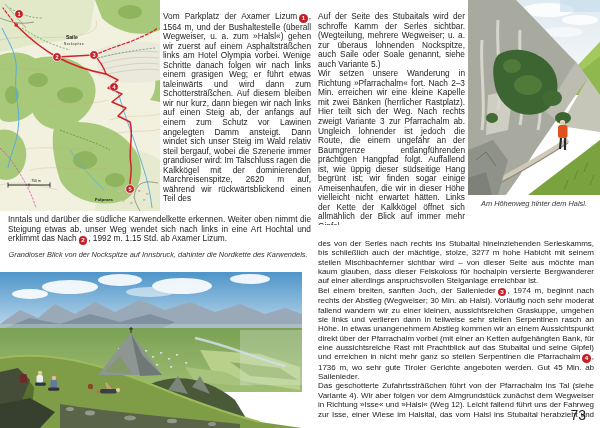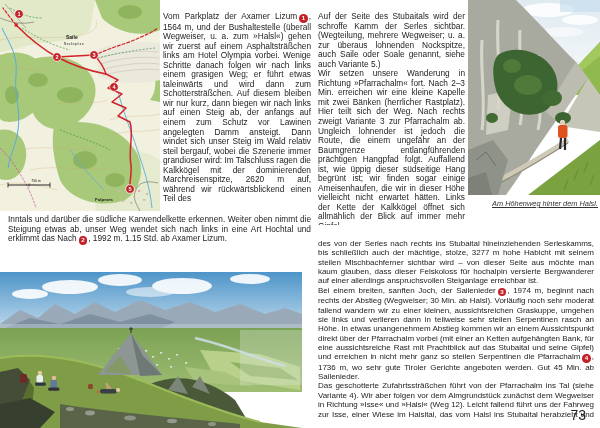--- a/index.html
+++ b/index.html
@@ -5,21 +5,21 @@
   html,body{margin:0;padding:0;background:#e8e8e8;}
   .page{
     position:relative;width:600px;height:428px;background:#ffffff;
     font-family:"Liberation Sans",sans-serif;color:#1c1c1c;overflow:hidden;
     margin:0 auto;
   }
   .abs{position:absolute;}
   .body-text{font-size:8.3px;line-height:9.55px;text-align:justify;}
   .body-text p{margin:0;}
   .tight{font-size:8px;line-height:9.35px;letter-spacing:-0.04px;}
-  .caption{font-size:7.4px;line-height:9px;font-style:italic;color:#333;text-align:right;text-decoration:underline;}
+  .caption{font-size:7.4px;line-height:9px;font-style:italic;color:#333;text-align:center;}
   b{font-weight:400;}
   .wp{
     display:inline-block;width:8.5px;height:8.5px;border-radius:50%;
     background:#c42127;color:#fff;font-size:6.2px;font-weight:700;
     line-height:8.6px;text-align:center;vertical-align:-1px;
     margin:0 1px 0 2px;font-style:normal;
   }
   .pagenum{font-size:14px;color:#1c1c1c;}
   svg{display:block;}
 </style>
@@ -155,20 +155,21 @@
   </svg>
 
   <div class="abs body-text" style="left:163px;top:12px;width:148px;height:204px;overflow:hidden">
     <p><span>Vom Parkplatz der </span><b>Axamer Lizum</b><span class="wp">1</span><span>, 1564 m, und der Bushaltestelle (überall Wegweiser, u. a. zum »Halsl«) gehen wir zuerst auf einem Asphaltsträßchen links am Hotel Olympia vorbei. Wenige Schritte danach folgen wir nach links einem grasigen Weg; er führt etwas taleinwärts und wird dann zum Schottersträßchen. Auf diesem bleiben wir nur kurz, dann biegen wir nach links auf einen Steig ab, der anfangs auf einem zum Schutz vor Lawinen angelegten Damm ansteigt. Dann windet sich unser Steig im Wald relativ steil bergauf, wobei die Szenerie immer grandioser wird: Im Talschluss ragen die Kalkkögel mit der dominierenden Marchreisenspitze, 2620 m auf, während wir rückwärtsblickend einen Teil des</span></p>
   </div>
 
   <div class="abs body-text" style="left:8px;top:215px;width:303px;height:33px;overflow:hidden">
     <p><span>Inntals und darüber die südliche Karwendelkette erkennen. Weiter oben nimmt die Steigung etwas ab, unser Weg wendet sich nach links in eine Art Hochtal und erklimmt das </span><b>Nach</b><span class="wp">2</span><span>, 1992 m. 1.15 Std. ab Axamer Lizum.</span></p>
   </div>
 
+  <div class="abs caption" style="left:8px;top:250px;width:300px">Grandioser Blick von der Nockspitze auf Innsbruck, dahinter die Nordkette des Karwendels.</div>
 
   <svg class="abs" style="left:0;top:272px" width="302" height="156" viewBox="0 0 302 156">
     <defs>
       <linearGradient id="sky1" x1="0" y1="0" x2="0" y2="1">
         <stop offset="0" stop-color="#4e95c9"></stop>
           <stop offset="1" stop-color="#d9eaf5"></stop>
       </linearGradient>
       <linearGradient id="val1" x1="0" y1="0" x2="0" y2="1">
         <stop offset="0" stop-color="#7ba155"></stop>
           <stop offset="1" stop-color="#9fbe72"></stop>

